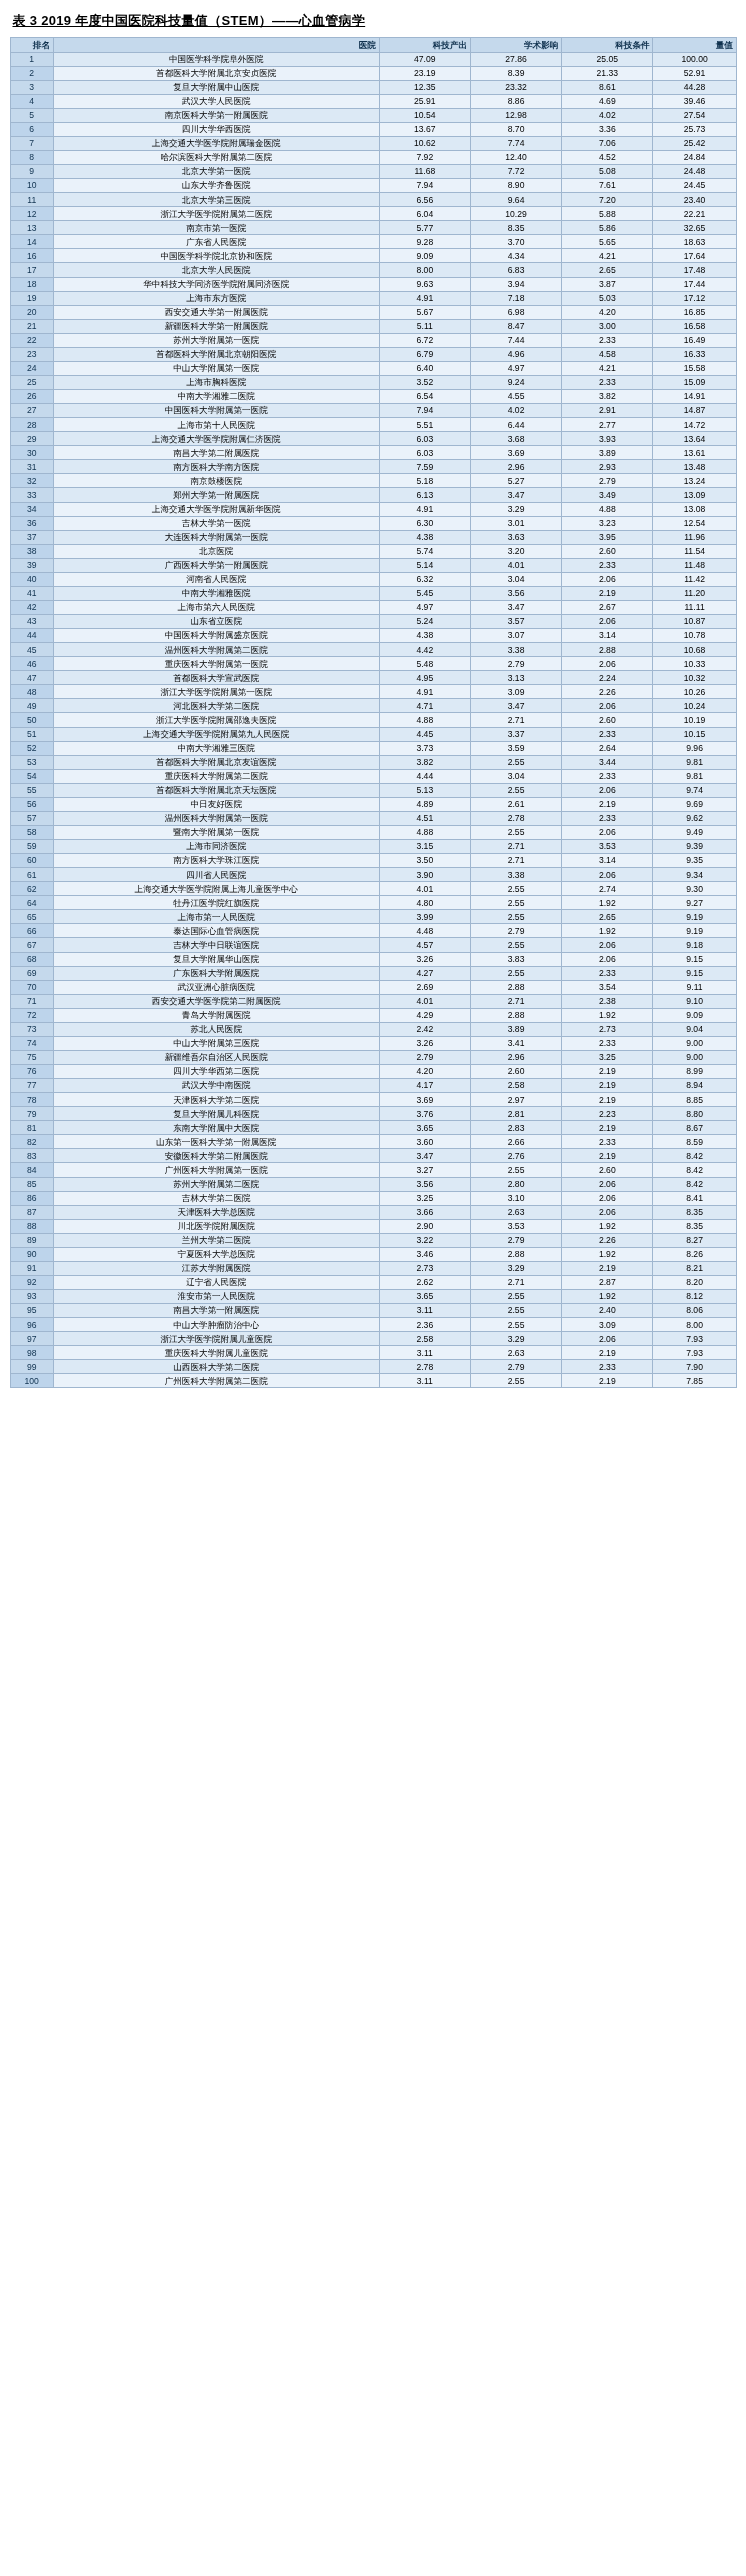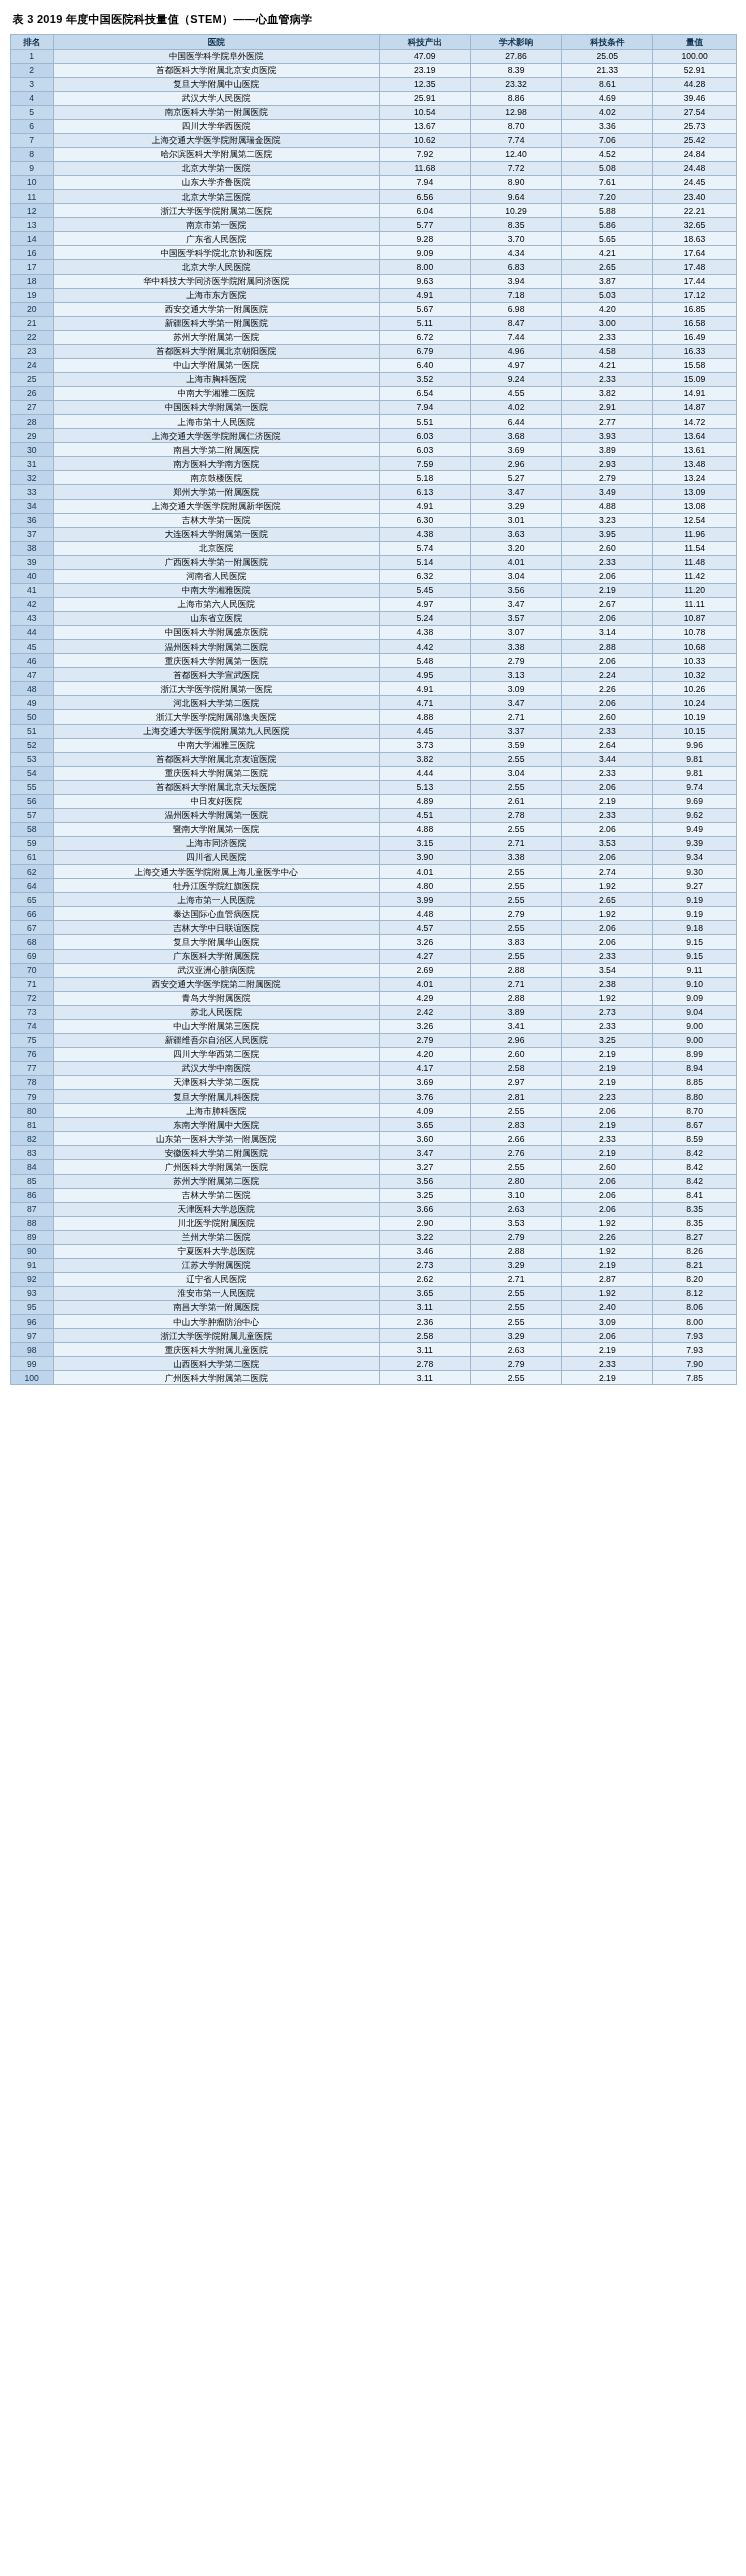--- a/index.html
+++ b/index.html
@@ -11,45 +11,46 @@
     width: 746px;
     font-family: "Liberation Sans", sans-serif;
     color: #000000;
   }
   .page {
     width: 746px;
     box-sizing: border-box;
     padding: 9.7px 9.7px 7px 9.7px;
   }
   .doc-title {
-    font-size: 11px;
+    font-size: 13px;
     font-weight: bold;
     letter-spacing: 0.3px;
     margin: 2.8px 0 7px 2.8px;
     color: #000;
+    text-decoration: underline;
   }
   table.rank-table {
     border-collapse: collapse;
     width: 727px;
     table-layout: fixed;
     font-size: 8.6px;
   }
   table.rank-table th,
   table.rank-table td {
     border: 0.7px solid #9fb6cf;
     padding: 0.7px 2.8px;
     height: 11.7px;
     line-height: 10.4px;
     overflow: hidden;
     white-space: nowrap;
   }
   thead th {
     background: #c5d9ec;
     font-weight: bold;
-    text-align: center;
+    text-align: right;
     font-size: 8.6px;
     height: 13px;
     color: #10324f;
   }
   col.c-rank { width: 43px; }
   col.c-hosp { width: 325px; }
   col.c-sci  { width: 91px; }
   col.c-acad { width: 91px; }
   col.c-cond { width: 91px; }
   col.c-total{ width: 83px; }
@@ -551,20 +552,28 @@
           <td class="num">9.49</td>
         </tr>
         <tr>
           <td class="rank">59</td>
           <td class="hosp">上海市同济医院</td>
           <td class="num">3.15</td>
           <td class="num">2.71</td>
           <td class="num">3.53</td>
           <td class="num">9.39</td>
         </tr>
+        <tr class="alt">
+          <td class="rank">60</td>
+          <td class="hosp">南方医科大学珠江医院</td>
+          <td class="num">3.50</td>
+          <td class="num">2.71</td>
+          <td class="num">3.14</td>
+          <td class="num">9.35</td>
+        </tr>
         <tr>
           <td class="rank">61</td>
           <td class="hosp">四川省人民医院</td>
           <td class="num">3.90</td>
           <td class="num">3.38</td>
           <td class="num">2.06</td>
           <td class="num">9.34</td>
         </tr>
         <tr class="alt">
           <td class="rank">62</td>
@@ -695,28 +704,20 @@
           <td class="num">8.85</td>
         </tr>
         <tr>
           <td class="rank">79</td>
           <td class="hosp">复旦大学附属儿科医院</td>
           <td class="num">3.76</td>
           <td class="num">2.81</td>
           <td class="num">2.23</td>
           <td class="num">8.80</td>
         </tr>
-        <tr class="alt">
-          <td class="rank">80</td>
-          <td class="hosp">上海市肺科医院</td>
-          <td class="num">4.09</td>
-          <td class="num">2.55</td>
-          <td class="num">2.06</td>
-          <td class="num">8.70</td>
-        </tr>
         <tr>
           <td class="rank">81</td>
           <td class="hosp">东南大学附属中大医院</td>
           <td class="num">3.65</td>
           <td class="num">2.83</td>
           <td class="num">2.19</td>
           <td class="num">8.67</td>
         </tr>
         <tr class="alt">
           <td class="rank">82</td>

